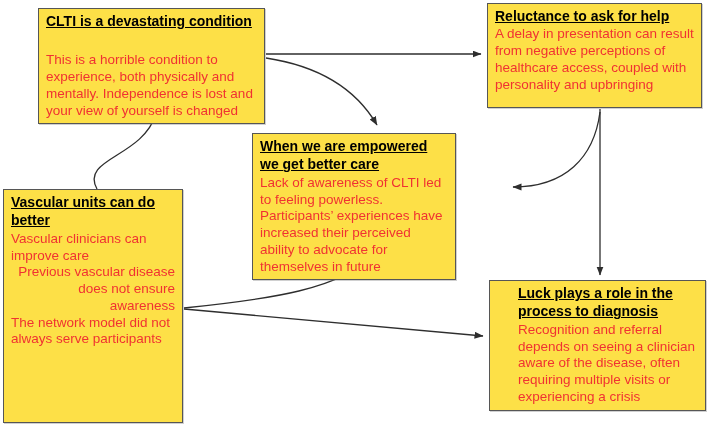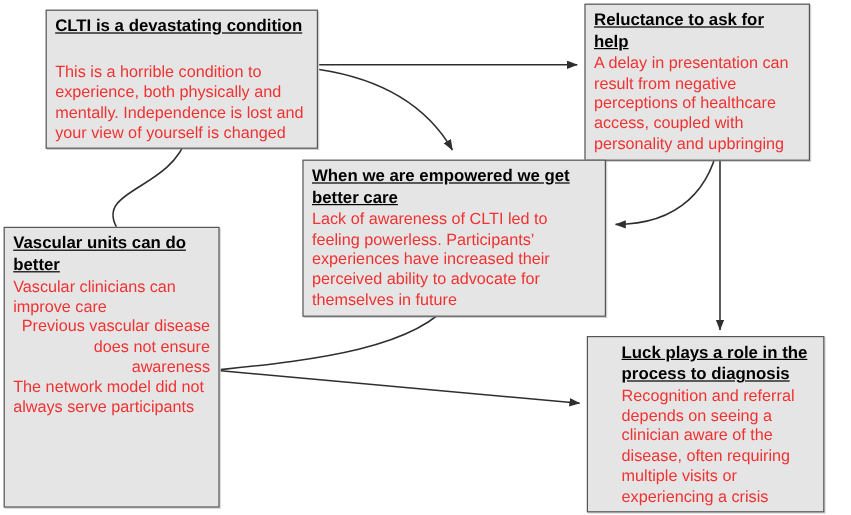--- a/index.html
+++ b/index.html
@@ -16,43 +16,43 @@
   }
   .arrows {
     position: absolute; left: 0; top: 0;
     width: 709px; height: 429px;
     color: var(--arrow, #2e2e2e);
     z-index: 0;
   }
   .box {
     position: absolute;
     box-sizing: border-box;
-    background: #e5e5e5;
+    background: #fde047;
     border: 1px solid var(--box-border, #555);
     box-shadow: 1px 1px 0 rgba(120,120,120,0.35);
     padding: 3px 7px 4px 7px;
     z-index: 1;
   }
   .box-title {
     font-size: 14px;
     font-weight: 700;
     color: var(--black-text, #000);
     text-decoration: underline;
     line-height: 1.32;
   }
   .box-body { margin-top: 1px; }
   .seg {
     font-size: 13.5px;
     line-height: 1.24;
   }
   #box-clti       { left: 38px;  top: 8px;   width: 227px; min-height: 100px; }
-  #box-reluctance { left: 487px; top: 3px;   width: 188px; min-height: 105px; }
-  #box-empowered  { left: 252px; top: 133px; width: 253px; min-height: 110px; }
+  #box-reluctance { left: 487px; top: 3px;   width: 215px; min-height: 105px; }
+  #box-empowered  { left: 252px; top: 133px; width: 204px; min-height: 110px; }
   #box-vascular   { left: 3px;   top: 189px; width: 180px; min-height: 234px; }
-  #box-luck       { left: 489px; top: 280px; width: 198px; min-height: 117px; padding-left: 28px; }
+  #box-luck       { left: 489px; top: 280px; width: 217px; min-height: 117px; padding-left: 28px; }
 </style>
 </head>
 <body>
 
 <div class="canvas">
 
   <svg class="arrows" viewBox="0 0 709 429" xmlns="http://www.w3.org/2000/svg">
     <defs>
       <marker id="ah" markerUnits="userSpaceOnUse" markerWidth="10" markerHeight="8" refX="8.5" refY="3.5" orient="auto">
         <path d="M0,0 L9,3.5 L0,7 Z" fill="currentColor"></path>

